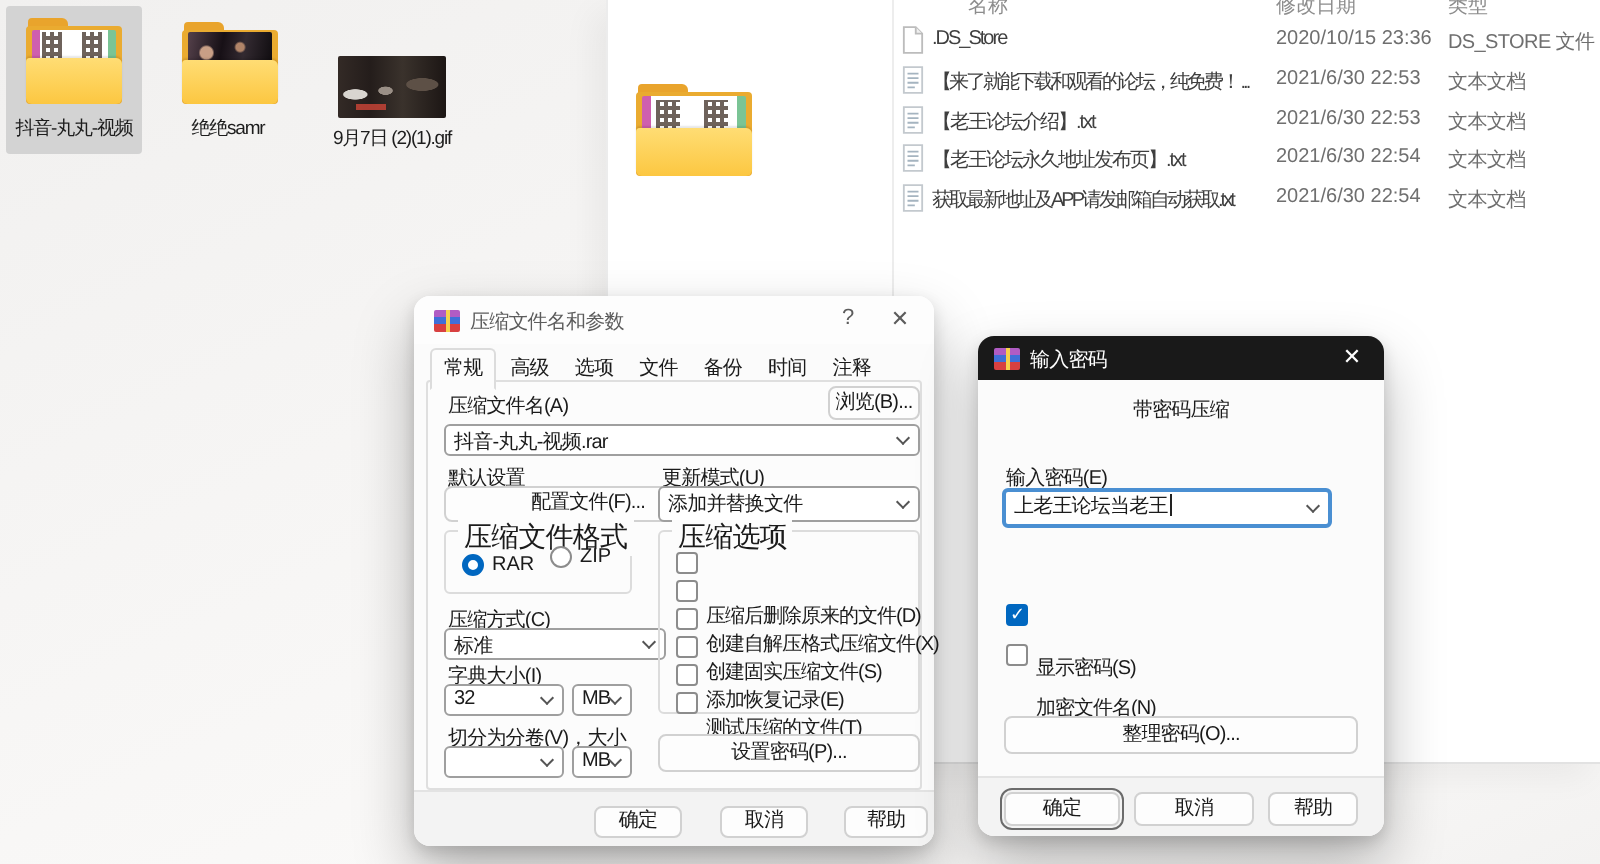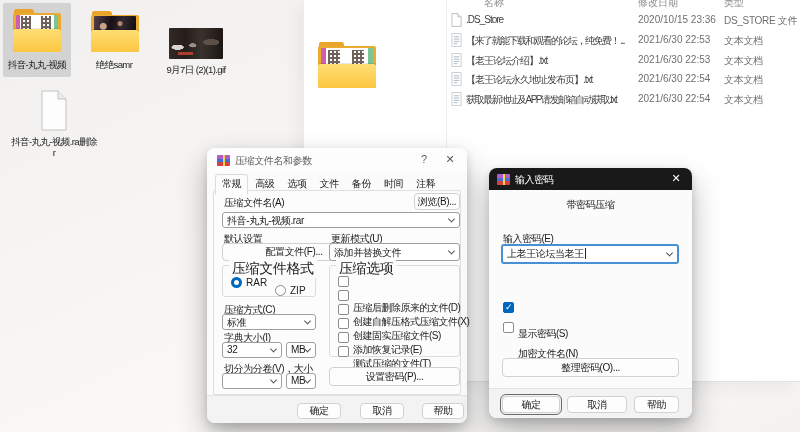--- a/index.html
+++ b/index.html
@@ -193,29 +193,20 @@
       <span class="ffront"></span>
     </span>
     <span class="dlabel" style="top:56px">绝绝samr</span>
   </div>
 
   <div class="dicon" style="left:156px; top:3px; width:80px; height:80px;">
     <span class="gif-thumb" style="left:13px; top:25px; width:54px; height:31px;"></span>
     <span class="dlabel" style="top:61px">9月7日 (2)(1).gif</span>
   </div>
 
-  <div class="dicon" style="left:10px; top:86px; width:88px; height:80px;">
-    <span class="page-icon-wrap" style="left:31px; top:4px; width:26px; height:41px;">
-      <svg width="26" height="41" viewBox="0 0 26 41">
-          <path d="M1 1h16l8 8v31H1z" fill="#fdfdfd" stroke="#c2c2c2"></path>
-          <path d="M17 1v8h8" fill="#ececec" stroke="#c2c2c2"></path>
-        </svg>
-    </span>
-    <span class="dlabel wrap" style="top:50px">抖音-丸丸-视频.ra删除r</span>
-  </div>
 
   <div class="dlg" style="left:207px; top:148px; width:260px; height:275px;">
     <div class="titlebar titlebar-light">
       <span class="winrar-icon"></span>
       <span class="title-text">压缩文件名和参数</span>
       <span class="win-glyph" style="right:36px">?</span>
       <span class="win-glyph" style="right:10px">✕</span>
     </div>
 
     <div class="tabs">
@@ -236,28 +227,28 @@
       <span class="combo" style="left:115px; top:52px; width:131px; height:18px; line-height:15px;">
         <span>添加并替换文件</span><span class="chev"></span>
       </span>
 
       <div class="grp" style="left:8px; top:74px; width:94px; height:32px;">
         <span class="grp-label">压缩文件格式</span>
         <span class="radio-row" style="left:8px; top:11px; width:34px;">
           <span class="radio sel"></span>
           <span class="radio-lbl">RAR</span>
         </span>
-        <span class="radio-row" style="left:52px; top:19px; width:34px;">
+        <span class="radio-row" style="left:52px; top:7px; width:34px;">
           <span class="radio"></span>
           <span class="radio-lbl">ZIP</span>
         </span>
       </div>
 
       <span class="lbl" style="left:10px; top:112px">压缩方式(C)</span>
-      <span class="combo" style="left:8px; top:123px; width:94px; height:16px;">
+      <span class="combo" style="left:8px; top:123px; width:111px; height:16px;">
         <span>标准</span><span class="chev"></span>
       </span>
 
       <span class="lbl" style="left:10px; top:140px">字典大小(I)</span>
       <span class="combo" style="left:8px; top:151px; width:60px; height:16px;">
         <span>32</span><span class="chev"></span>
       </span>
       <span class="combo" style="left:72px; top:151px; width:30px; height:16px;">
         <span>MB</span><span class="chev"></span>
       </span>
@@ -311,21 +302,21 @@
   <div class="dlg" style="left:489px; top:168px; width:203px; height:250px;">
     <div class="titlebar titlebar-dark" style="height:22px">
       <span class="winrar-icon" style="left:8px; top:6px;"></span>
       <span class="title-text" style="left:26px; top:5px;">输入密码</span>
       <span class="win-glyph" style="right:9px; top:4px;">✕</span>
     </div>
 
     <div class="lbl" style="left:0; right:0; top:30px; text-align:center;">带密码压缩</div>
 
     <span class="lbl" style="left:14px; top:64px">输入密码(E)</span>
-    <span class="combo focused" style="left:12px; top:76px; width:178px; height:20px; line-height:16px;">
+    <span class="combo focused" style="left:12px; top:76px; width:165px; height:20px; line-height:16px;">
       <span>上老王论坛当老王</span><span class="caret"></span><span class="chev"></span>
     </span>
 
     <span class="check-row" style="left:14px; top:134px;">
       <span class="cb checked"></span>
       <span class="cb-lbl">显示密码(S)</span>
     </span>
     <span class="check-row" style="left:14px; top:154px;">
       <span class="cb"></span>
       <span class="cb-lbl">加密文件名(N)</span>

